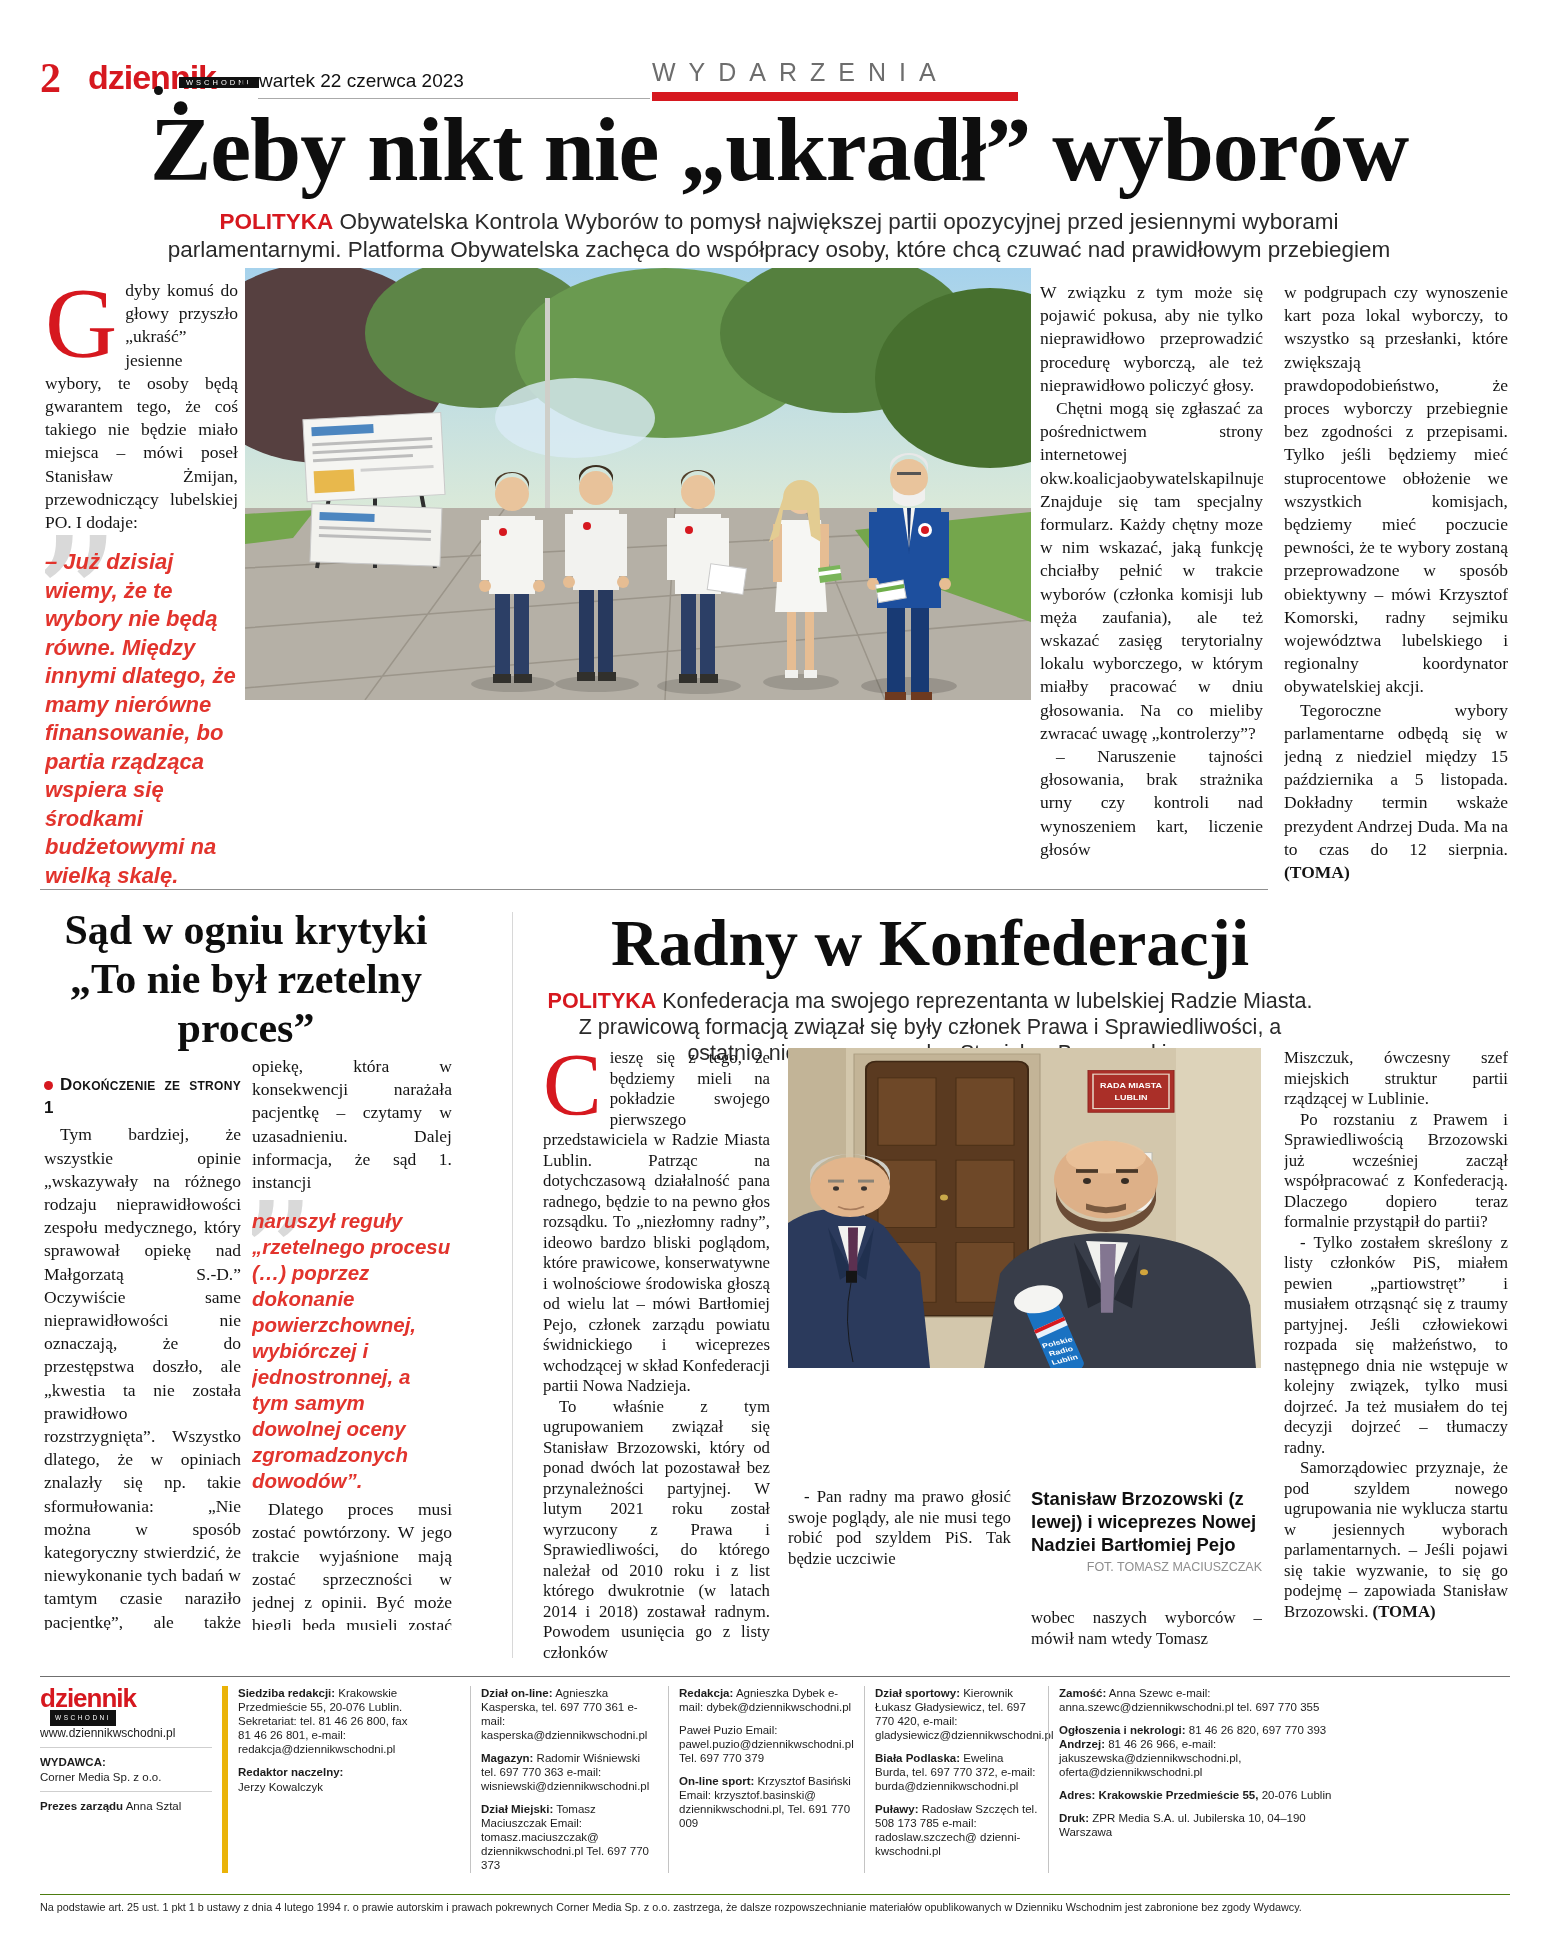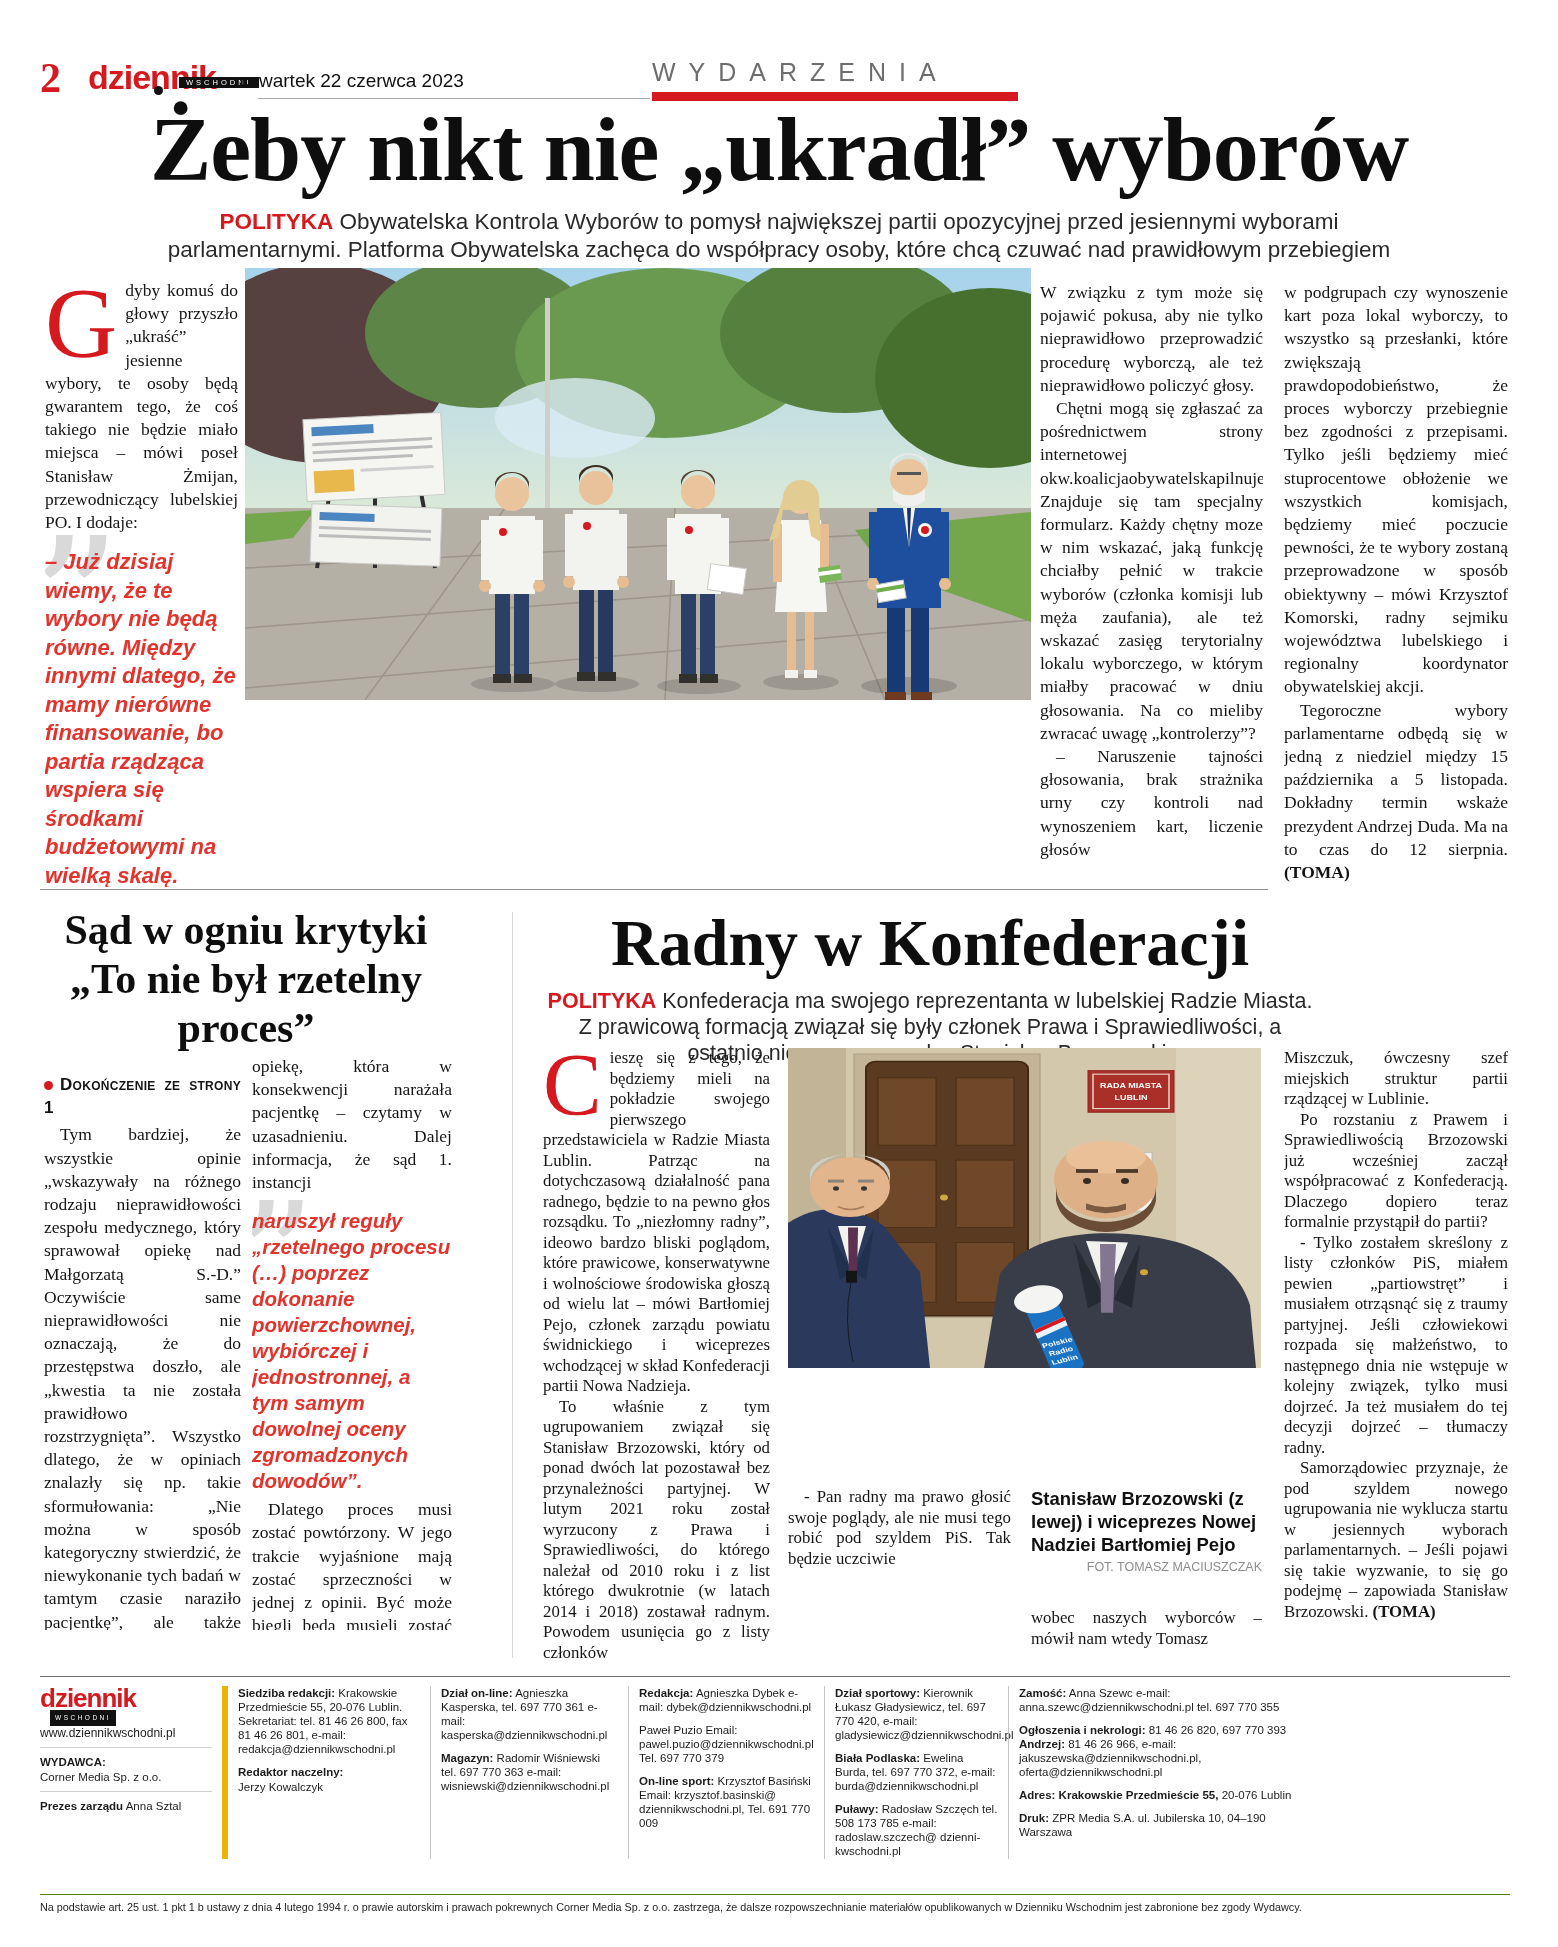--- a/index.html
+++ b/index.html
@@ -72,21 +72,21 @@
   .a3c3{left:1031px;top:1608px;width:231px;height:54px;}
   .a3c4{left:1284px;top:1048px;width:224px;height:614px;}
 
   
   .footer{left:40px;top:1676px;width:1470px;border-top:1px solid #6f6f6f;display:flex;padding-top:9px;box-sizing:border-box;}
   .fcol{font-size:11.5px;line-height:14px;color:#1c1c1c;padding:0 10px;box-sizing:border-box;}
   .fcol p{margin:0 0 1px 0;}
   .fcol .gap{margin-top:9px;}
   .fc1{width:182px;padding-left:0;}
   .fc2{width:208px;border-left:6px solid #eab308;}
-  .fc3{width:198px;border-left:1px solid #c4c4c4;}
+  .fc3{width:198px;border-left:1px solid #c4c4c4;margin-left:40px;}
   .fc4{width:196px;border-left:1px solid #c4c4c4;}
   .fc5{width:184px;border-left:1px solid #c4c4c4;}
   .fc6{width:300px;border-left:1px solid #c4c4c4;}
   .flogo{font-weight:700;font-size:26px;letter-spacing:-1px;color:#d6181f;line-height:24px;}
   .flogo-sub{display:inline-block;background:#111;color:#fff;font-size:6.5px;letter-spacing:2.5px;padding:1px 5px;margin-left:10px;vertical-align:3px;}
   .furl{font-size:12px;margin-top:3px;}
   .fhr{border:0;border-top:1px solid #cfcfcf;margin:7px 0;}
   .legal{left:40px;top:1894px;width:1470px;border-top:1px solid #4d7c0f;padding-top:6px;font-size:10.8px;color:#1f1f1f;}
 </style>
 </head>
@@ -403,20 +403,21 @@
       <p><b>Prezes zarządu</b> <span>Anna Sztal</span></p>
     </div>
     <div class="fcol fc2">
       <p><b>Siedziba redakcji:</b> <span>Krakowskie Przedmieście 55, 20-076 Lublin. Sekretariat: tel. 81 46 26 800, fax 81 46 26 801, e-mail: redakcja@dziennikwschodni.pl</span></p>
       <p class="gap"><b>Redaktor naczelny:</b></p>
       <p>Jerzy Kowalczyk</p>
     </div>
     <div class="fcol fc3">
       <p><b>Dział on-line:</b> <span>Agnieszka Kasperska, tel. 697 770 361 e-mail: kasperska@dziennikwschodni.pl</span></p>
       <p class="gap"><b>Magazyn:</b> <span>Radomir Wiśniewski tel. 697 770 363 e-mail: wisniewski@dziennikwschodni.pl</span></p>
+      <p class="gap"><b>Dział Miejski:</b> <span>Tomasz Maciuszczak Email: tomasz.maciuszczak@ dziennikwschodni.pl Tel. 697 770 373</span></p>
     </div>
     <div class="fcol fc4">
       <p><b>Redakcja:</b> <span>Agnieszka Dybek e-mail: dybek@dziennikwschodni.pl</span></p>
       <p class="gap">Paweł Puzio Email: pawel.puzio@dziennikwschodni.pl Tel. 697 770 379</p>
       <p class="gap"><b>On-line sport:</b> <span>Krzysztof Basiński Email: krzysztof.basinski@ dziennikwschodni.pl, Tel. 691 770 009</span></p>
     </div>
     <div class="fcol fc5">
       <p><b>Dział sportowy:</b> <span>Kierownik Łukasz Gładysiewicz, tel. 697 770 420, e-mail: gladysiewicz@dziennikwschodni.pl</span></p>
       <p class="gap"><b>Biała Podlaska:</b> <span>Ewelina Burda, tel. 697 770 372, e-mail: burda@dziennikwschodni.pl</span></p>
       <p class="gap"><b>Puławy:</b> <span>Radosław Szczęch tel. 508 173 785 e-mail: radoslaw.szczech@ dzienni- kwschodni.pl</span></p>

